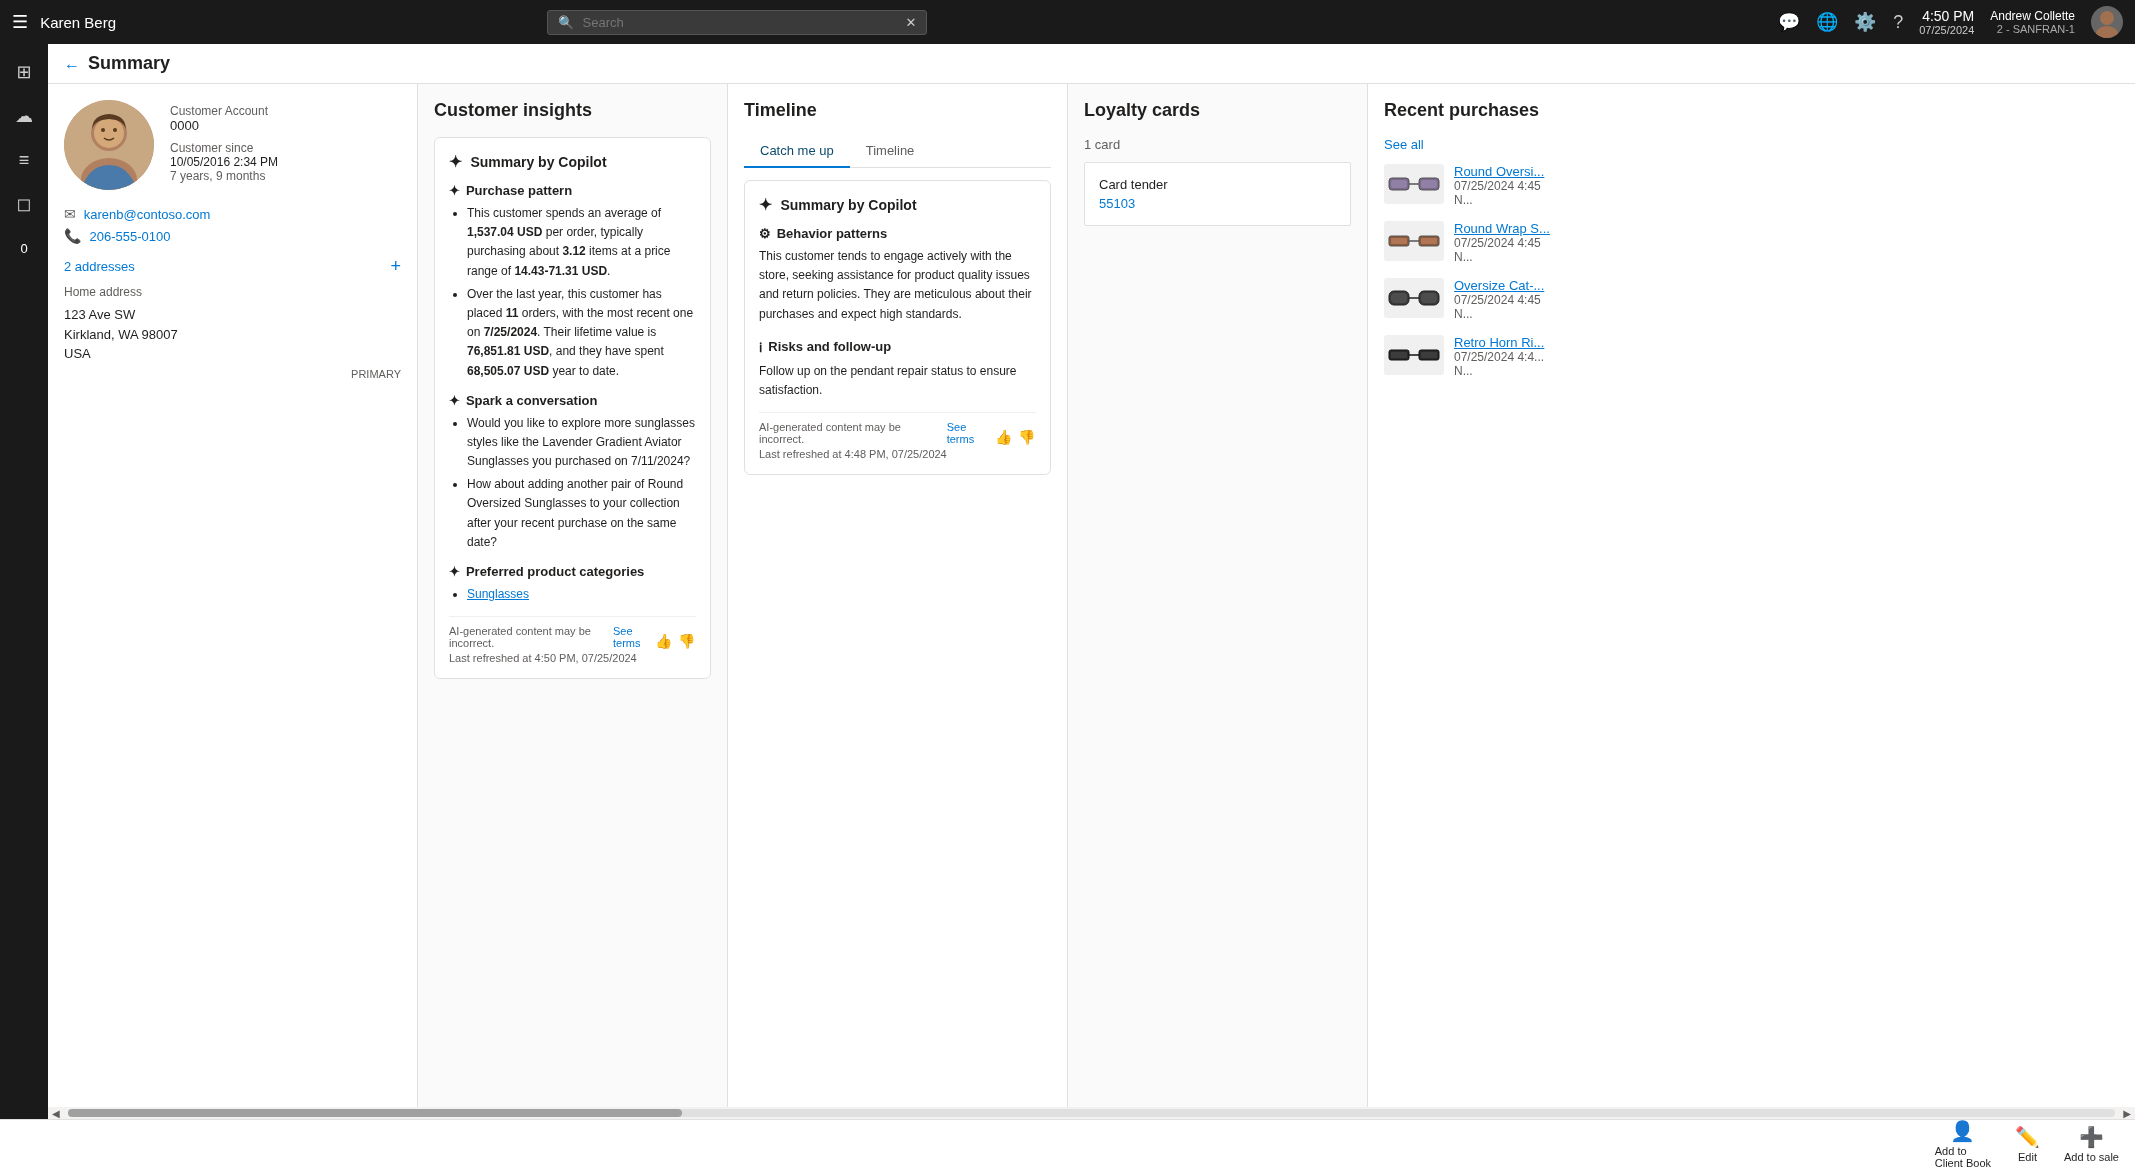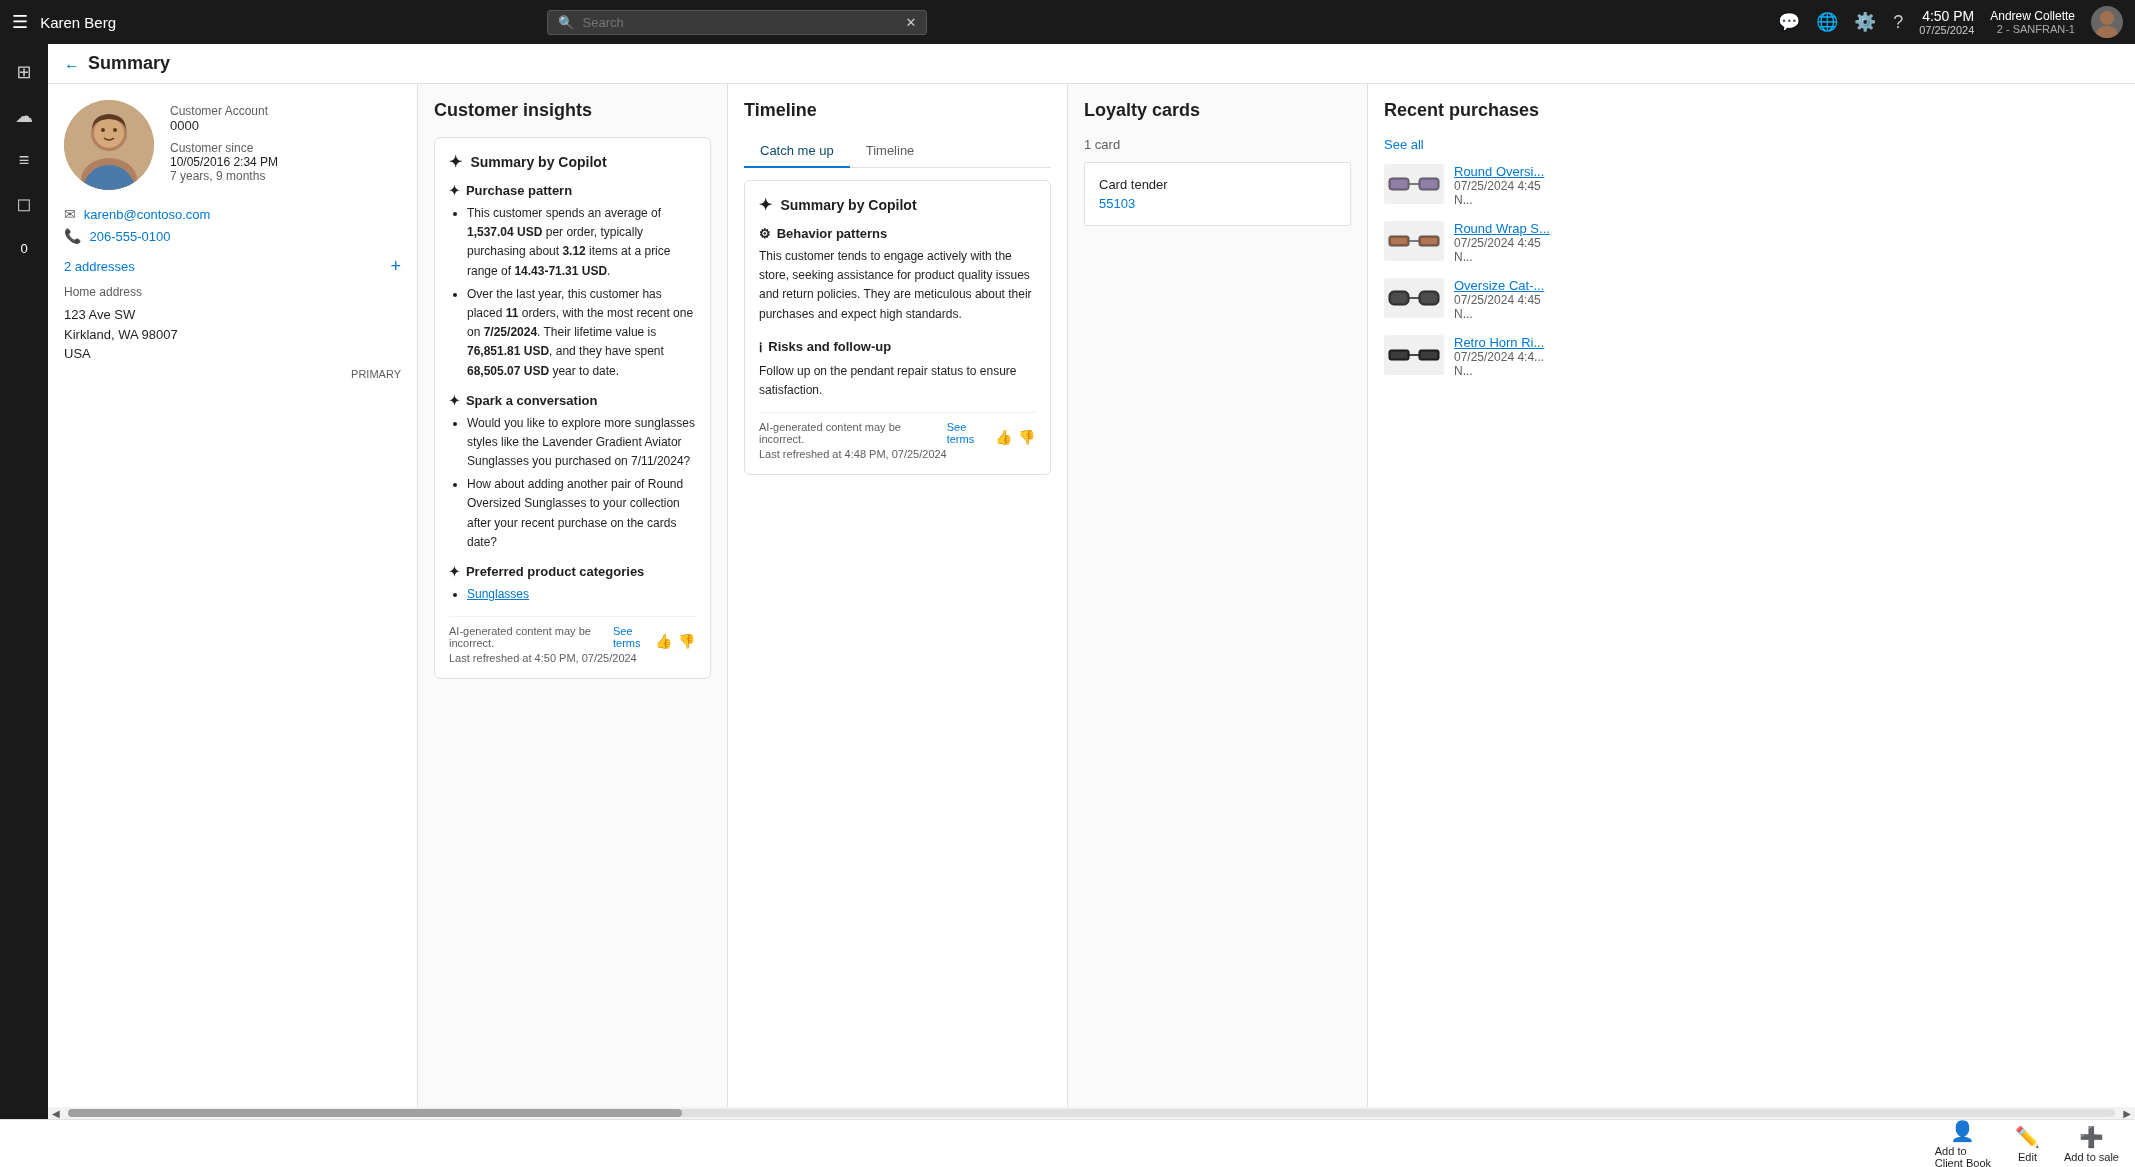--- a/index.html
+++ b/index.html
@@ -426,21 +426,21 @@
         <li>This customer spends an average of <b>1,537.04 USD</b> per order, typically purchasing about <b>3.12</b> items at a price range of <b>14.43-71.31 USD</b>.</li>
         <li>Over the last year, this customer has placed <b>11</b> orders, with the most recent one on <b>7/25/2024</b>. Their lifetime value is <b>76,851.81 USD</b>, and they have spent <b>68,505.07 USD</b> year to date.</li>
       </ul>
 
       <div class="section-title">
         <span>✦</span>
         <span>Spark a conversation</span>
       </div>
       <ul class="bullet-list">
         <li>Would you like to explore more sunglasses styles like the Lavender Gradient Aviator Sunglasses you purchased on 7/11/2024?</li>
-        <li>How about adding another pair of Round Oversized Sunglasses to your collection after your recent purchase on the cards date?</li>
+        <li>How about adding another pair of Round Oversized Sunglasses to your collection after your recent purchase on the same date?</li>
       </ul>
 
       <div class="section-title">
         <span>✦</span>
         <span>Preferred product categories</span>
       </div>
       <ul class="bullet-list">
         <li><a class="preferred-link">Sunglasses</a></li>
       </ul>
 

